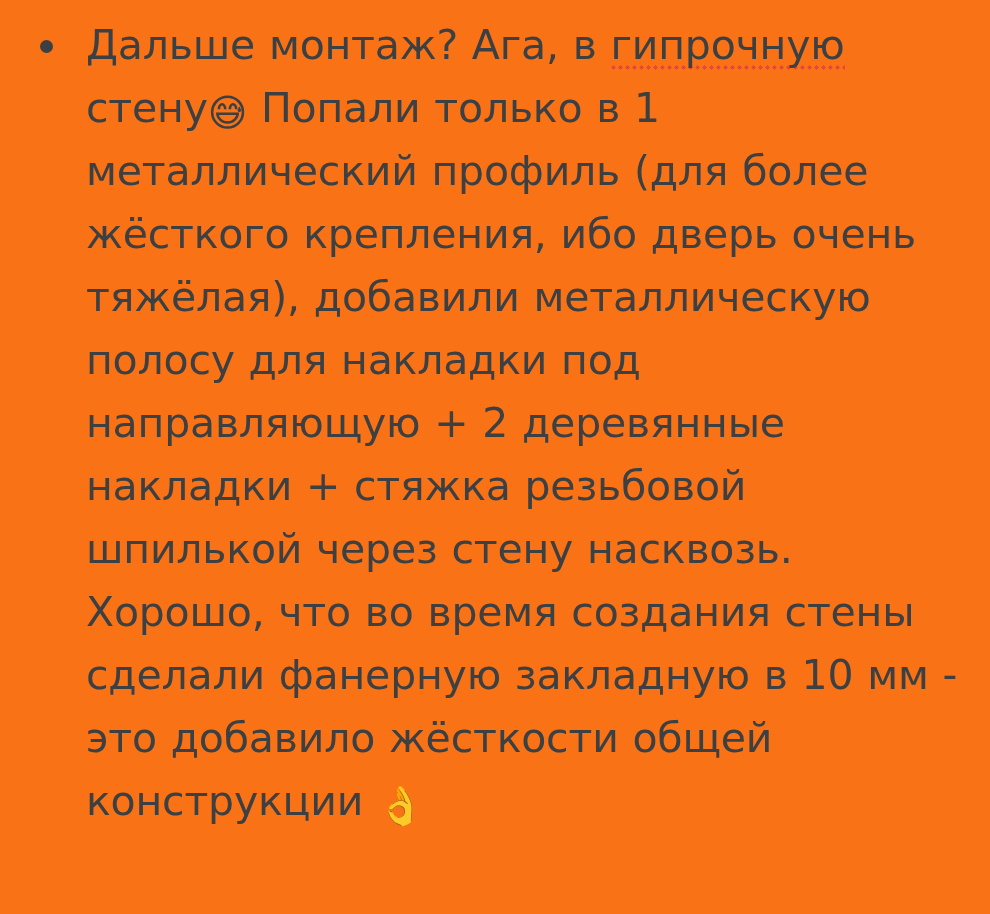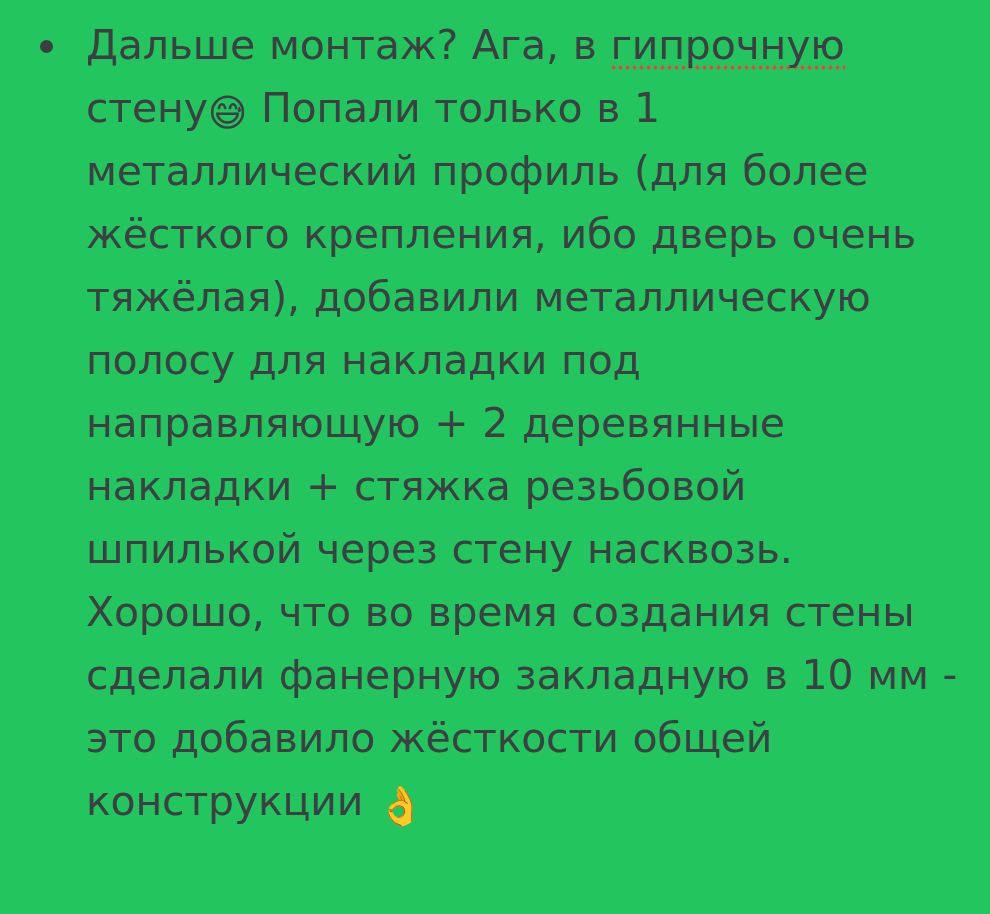--- a/index.html
+++ b/index.html
@@ -11,21 +11,21 @@
     width: 990px;
     height: 914px;
     overflow: hidden;
     font-family: "DejaVu Sans", "Liberation Sans", sans-serif;
   }
   .doc {
     box-sizing: border-box;
     width: 990px;
     height: 914px;
     padding: 14px 18px 0 18px;
-    background: #22c55e;
+    background: #f97316;
   }
   .bullet-list {
     list-style: none;
     margin: 0;
     padding: 0;
   }
   .bullet-item {
     position: relative;
     padding-left: 68px;
   }

